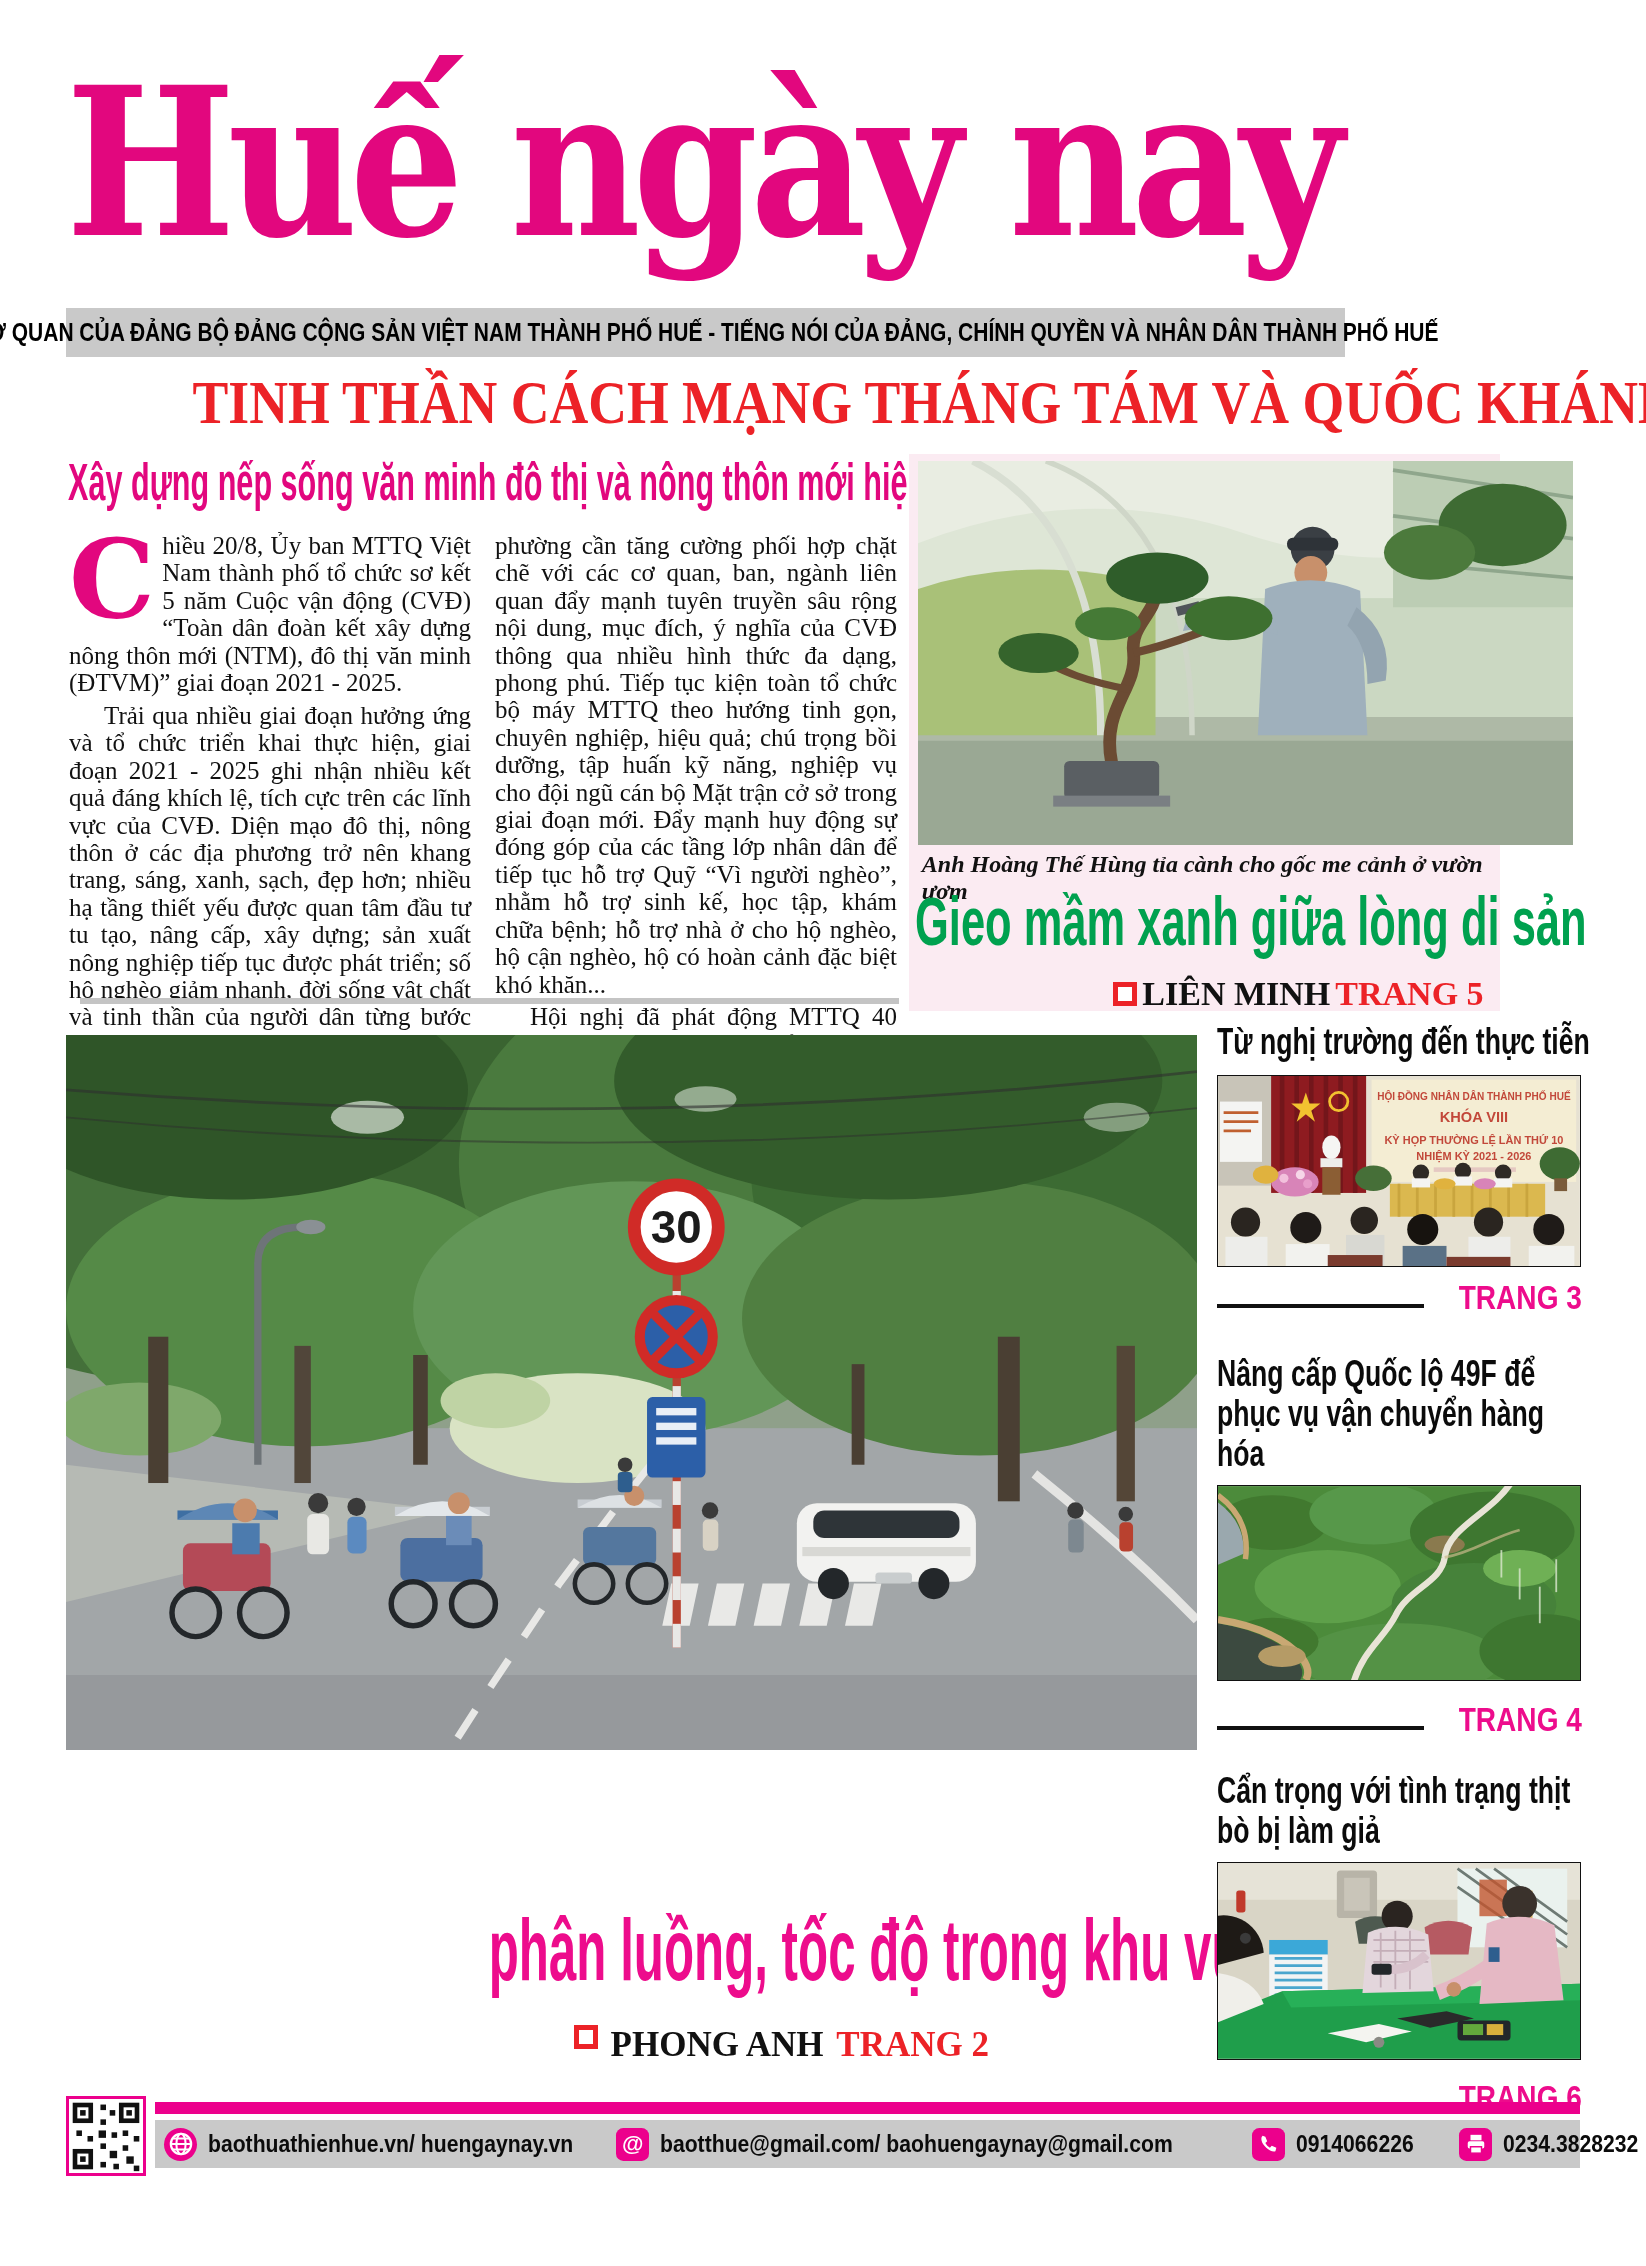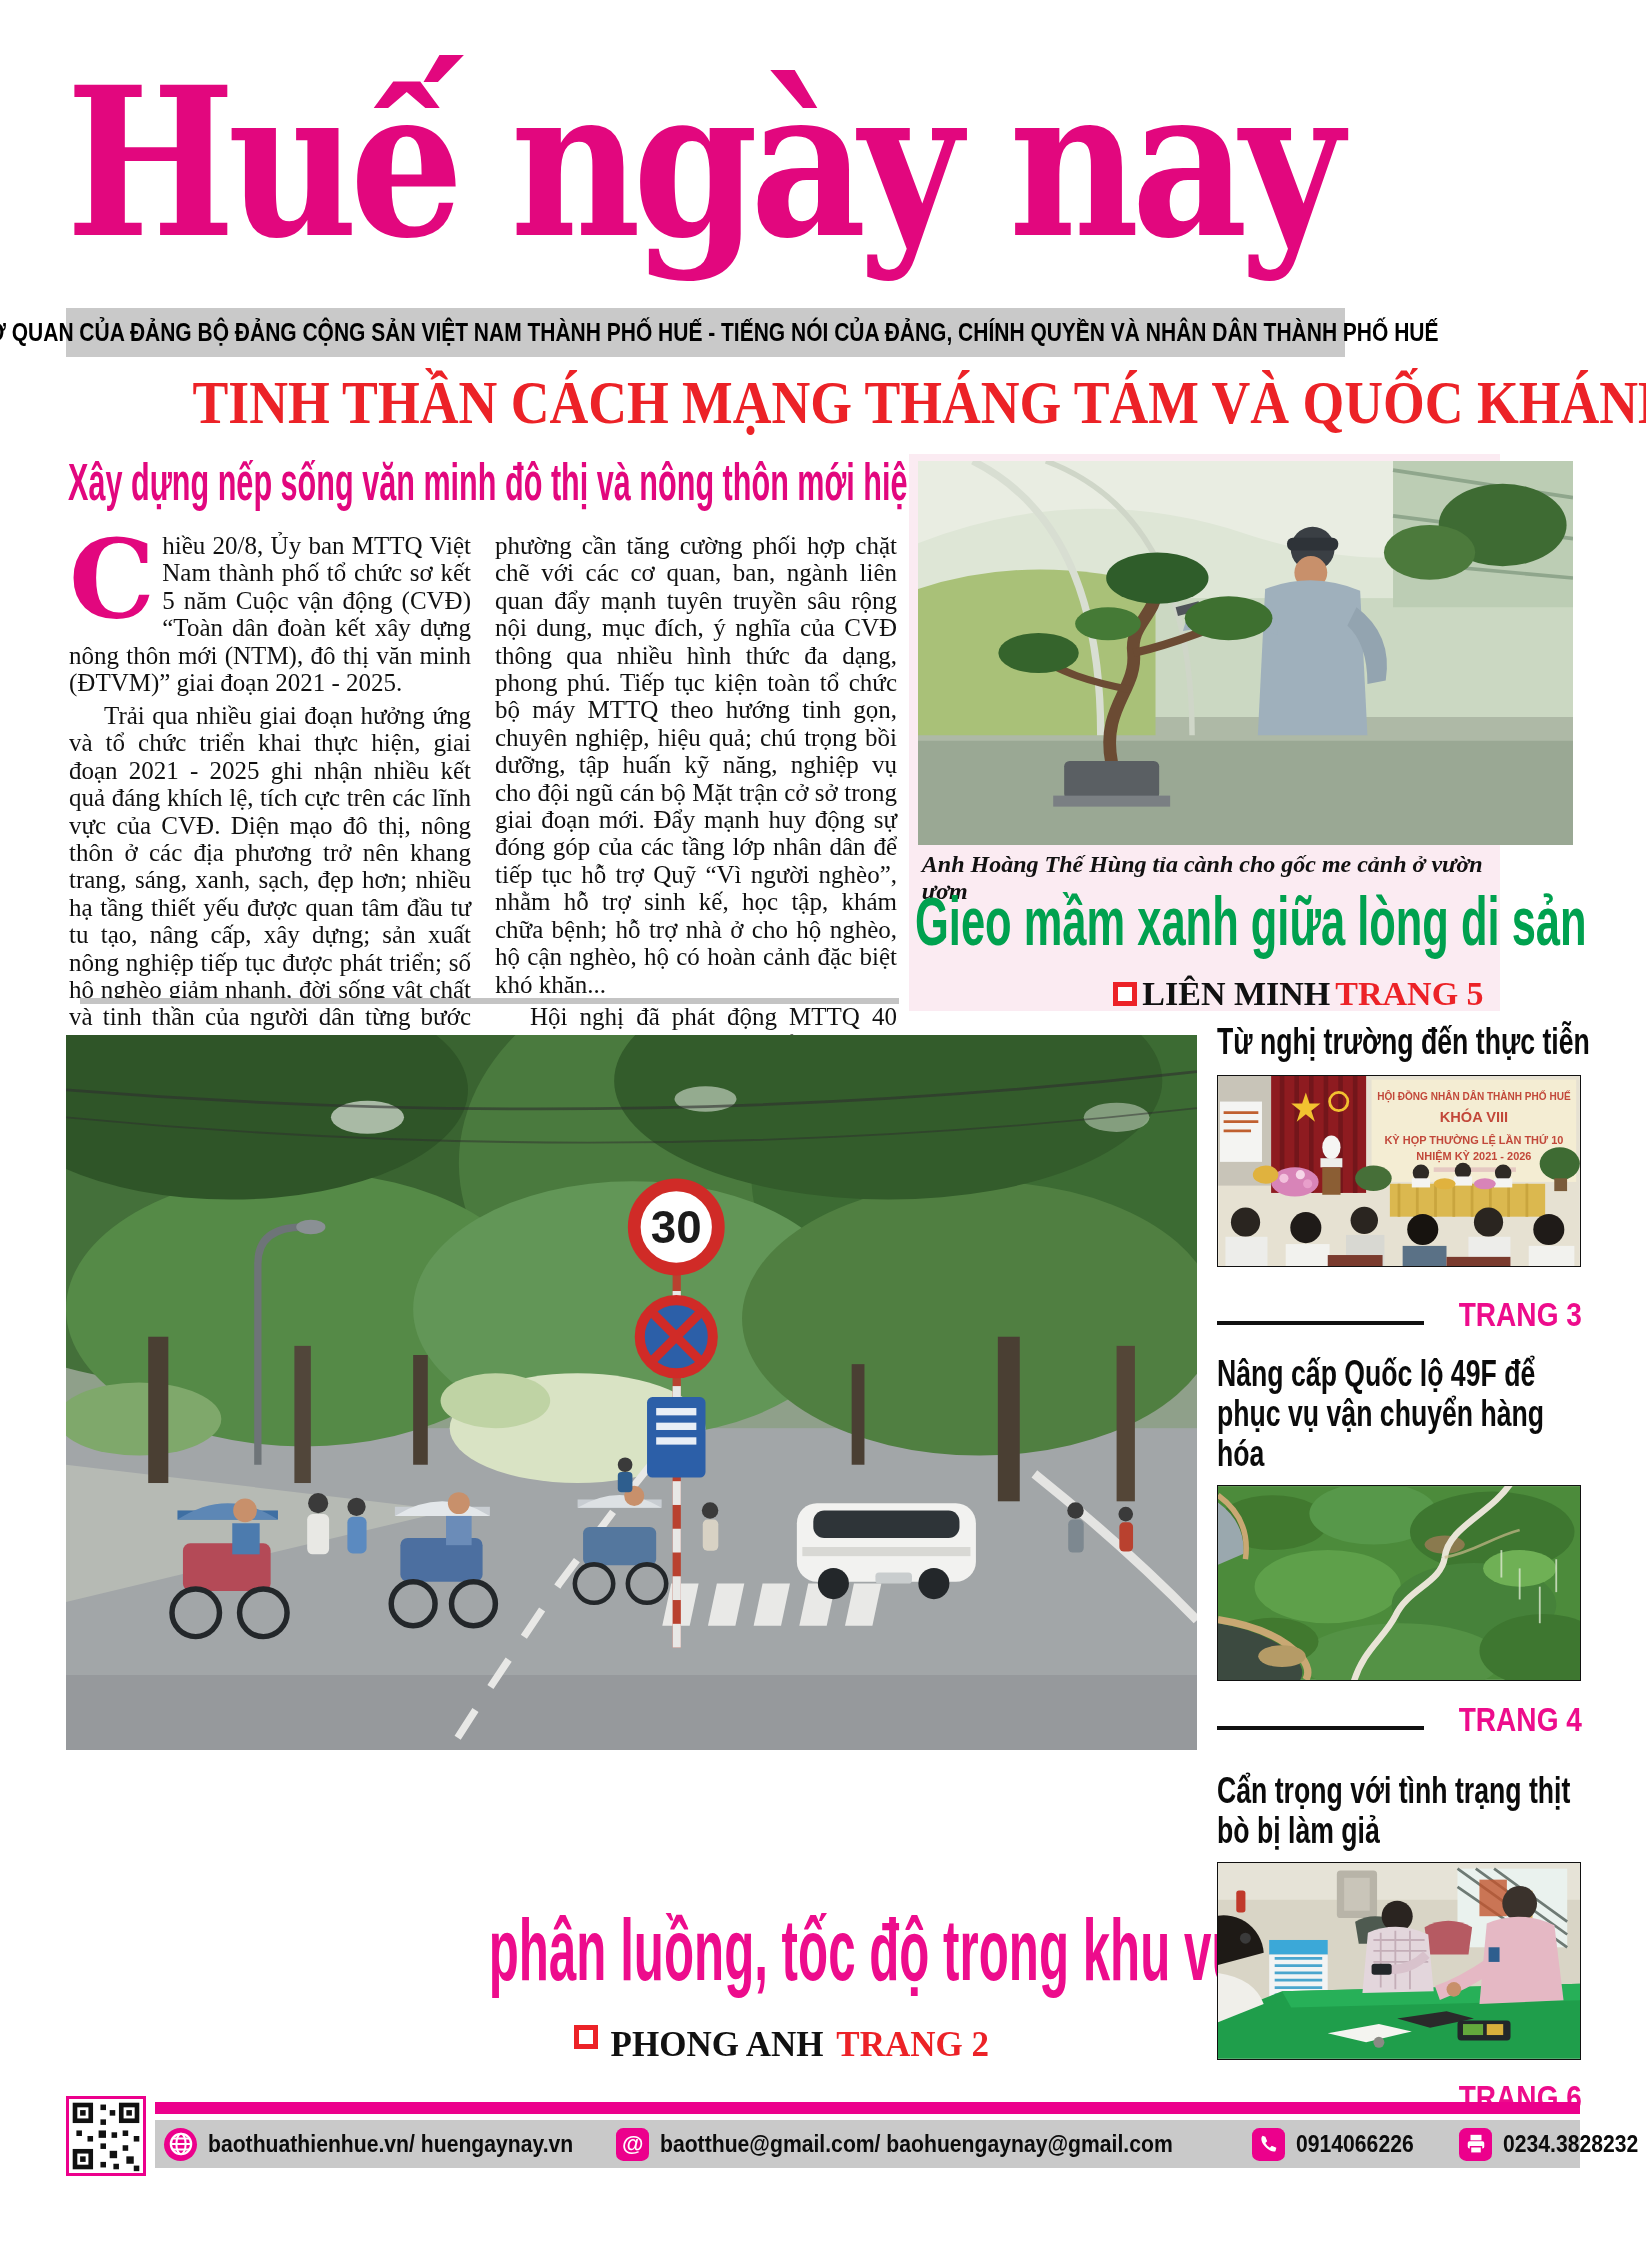--- a/index.html
+++ b/index.html
@@ -353,21 +353,21 @@
         <circle cx="224" cy="168" r="17" fill="#17130F"></circle>
           <rect x="202" y="186" width="48" height="22" fill="#5A7186"></rect>
         <circle cx="296" cy="160" r="16" fill="#2A2520"></circle>
           <rect x="274" y="176" width="46" height="32" fill="#EDEDEA"></rect>
         <circle cx="362" cy="168" r="17" fill="#1F1B18"></circle>
           <rect x="340" y="186" width="50" height="22" fill="#F2F2EE"></rect>
         <rect x="120" y="196" width="60" height="12" fill="#7A3B2E"></rect>
         <rect x="250" y="198" width="70" height="10" fill="#7A3B2E"></rect>
       </g>
     </svg>
-    <div class="sb-foot" style="margin-top:25px;">
+    <div class="sb-foot" style="margin-top:8px;">
       <div class="sb-line"></div>
       <span class="sb-pg">TRANG 3</span>
     </div>
   </div>
 
   <div class="abs" style="left:1217px;top:1354px;width:365px;">
     <div class="sb-h">Nâng cấp Quốc lộ 49F để phục vụ vận chuyển hàng hóa</div>
     <svg class="sb-photo" style="margin-top:11px;" width="362" height="194" viewBox="0 0 396 212">
       <rect width="396" height="212" fill="#4C8B3B"></rect>
       <g>

